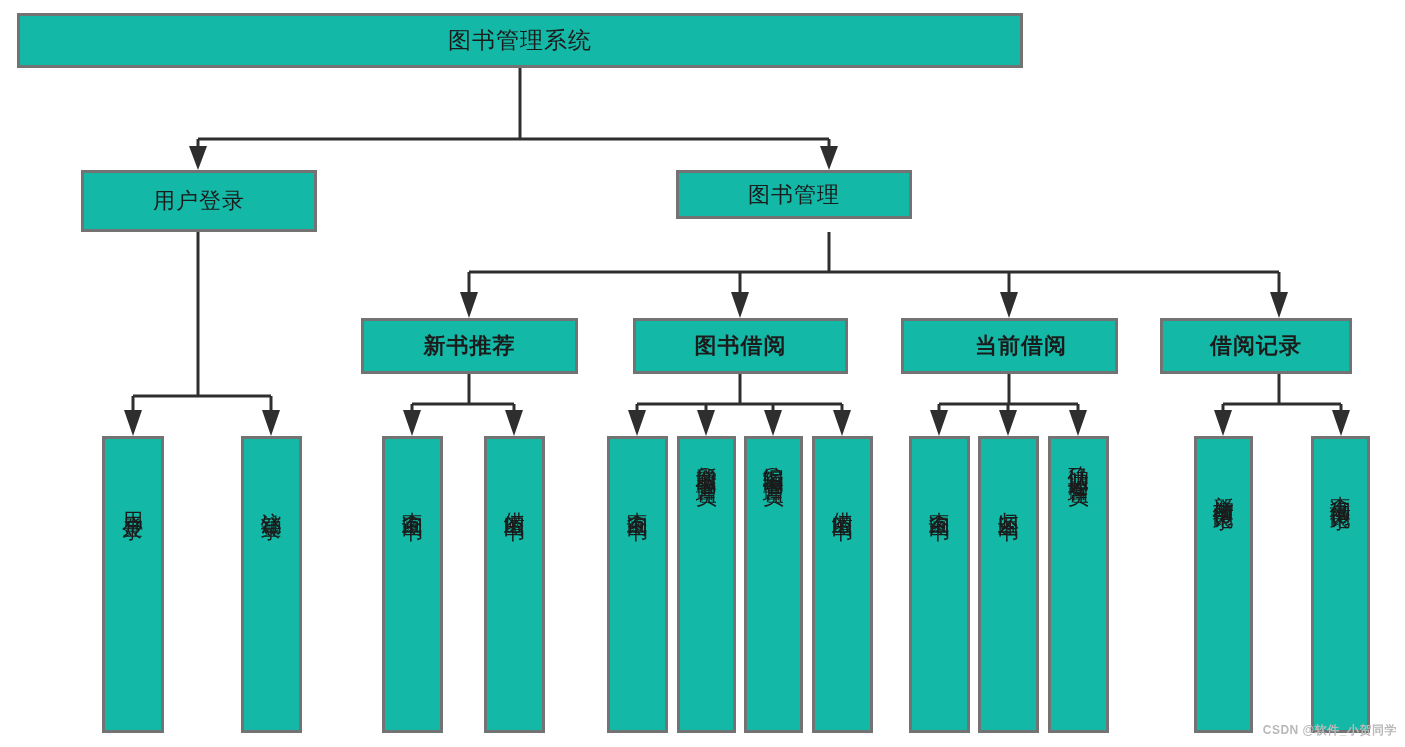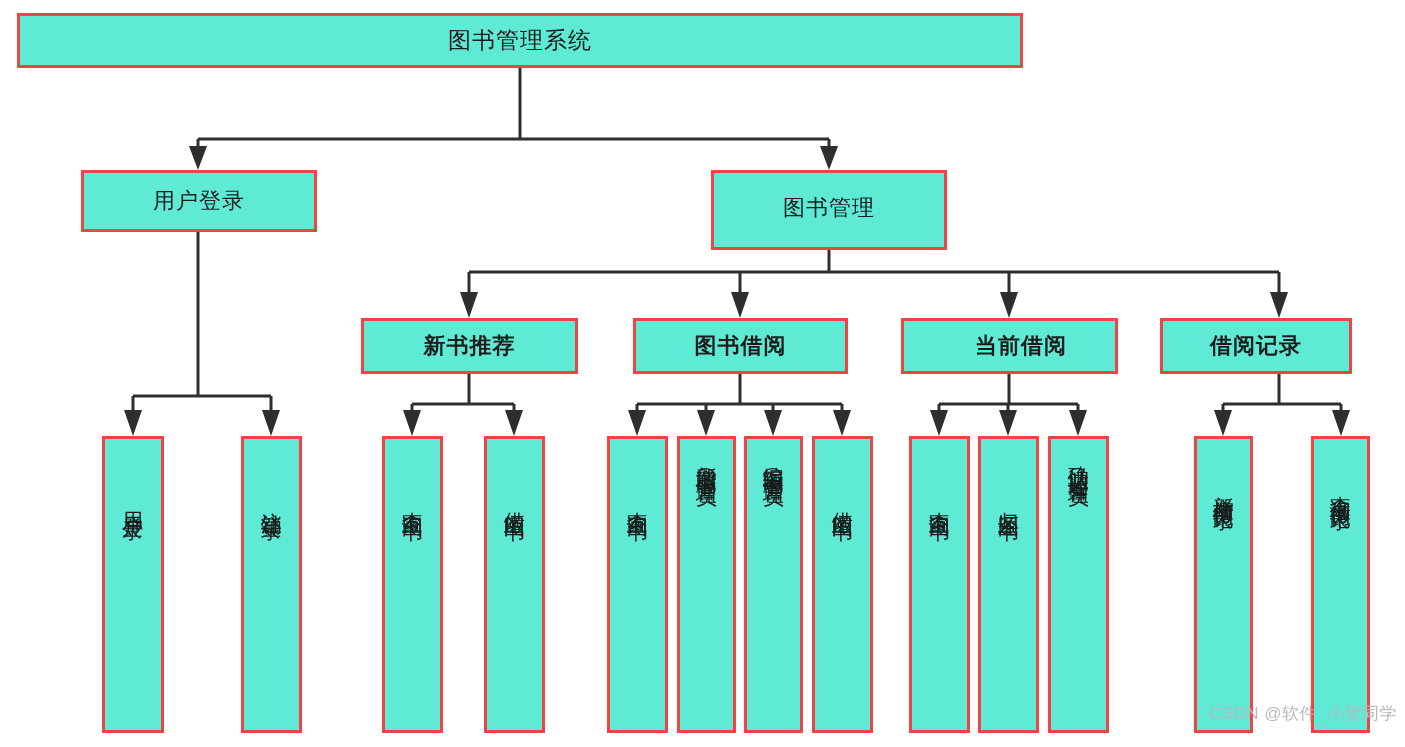--- a/index.html
+++ b/index.html
@@ -33,22 +33,22 @@
     fill: none;
   }
   #wires polygon.arrowhead {
     fill: #2e2e2e;
     stroke: none;
   }
   
   .node {
     position: absolute;
     box-sizing: border-box;
-    background: #5eead4;
-    border: 3px solid #ef4444;
+    background: #14b8a6;
+    border: 3px solid #737373;
     z-index: 2;
     display: flex;
     align-items: center;
     justify-content: center;
   }
   .node .label {
     color: #1b1b1b;
     font-size: 22px;
     line-height: 1.15;
     letter-spacing: 1px;
@@ -77,28 +77,29 @@
     text-align: start;
   }
   .node.leaf.tall-pad { padding-top: 56px; }
   .node.leaf.mid-pad  { padding-top: 40px; }
   .node.leaf.xs-pad   { padding-top: 10px; }
 
   
   #watermark {
     position: absolute;
     right: 8px;
-    bottom: 22px;
+    bottom: 8px;
     z-index: 3;
     color: #b9b9b9;
-    font-size: 17px;
+    font-size: 12px;
     letter-spacing: 0.5px;
     white-space: nowrap;
     pointer-events: none;
     user-select: none;
+    font-weight: bold;
   }
 </style>
 </head>
 <body>
 
 <div id="canvas">
 
   <svg id="wires" viewBox="0 0 1405 747" width="1405" height="747" xmlns="http://www.w3.org/2000/svg">
 
     <line x1="520" y1="68" x2="520" y2="139"></line>
@@ -168,21 +169,21 @@
     <polygon class="arrowhead" points="1341,436 1332,410 1350,410"></polygon>
   </svg>
 
   <div class="node root" style="left:17px; top:13px; width:1006px; height:55px;">
     <span class="label">图书管理系统</span>
   </div>
 
   <div class="node level2" style="left:81px; top:170px; width:236px; height:62px;">
     <span class="label">用户登录</span>
   </div>
-  <div class="node level2" style="left:711px; top:170px; width:236px; height:80px;font-family:Liberation Mono, monospace;">
+  <div class="node level2" style="left:676px; top:170px; width:236px; height:49px;">
     <span class="label">图书管理</span>
   </div>
 
   <div class="node level3" style="left:361px; top:318px; width:217px; height:56px;">
     <span class="label">新书推荐</span>
   </div>
   <div class="node level3" style="left:633px; top:318px; width:215px; height:56px;">
     <span class="label">图书借阅</span>
   </div>
   <div class="node level3" style="left:901px; top:318px; width:217px; height:56px;padding-left:23px;">

